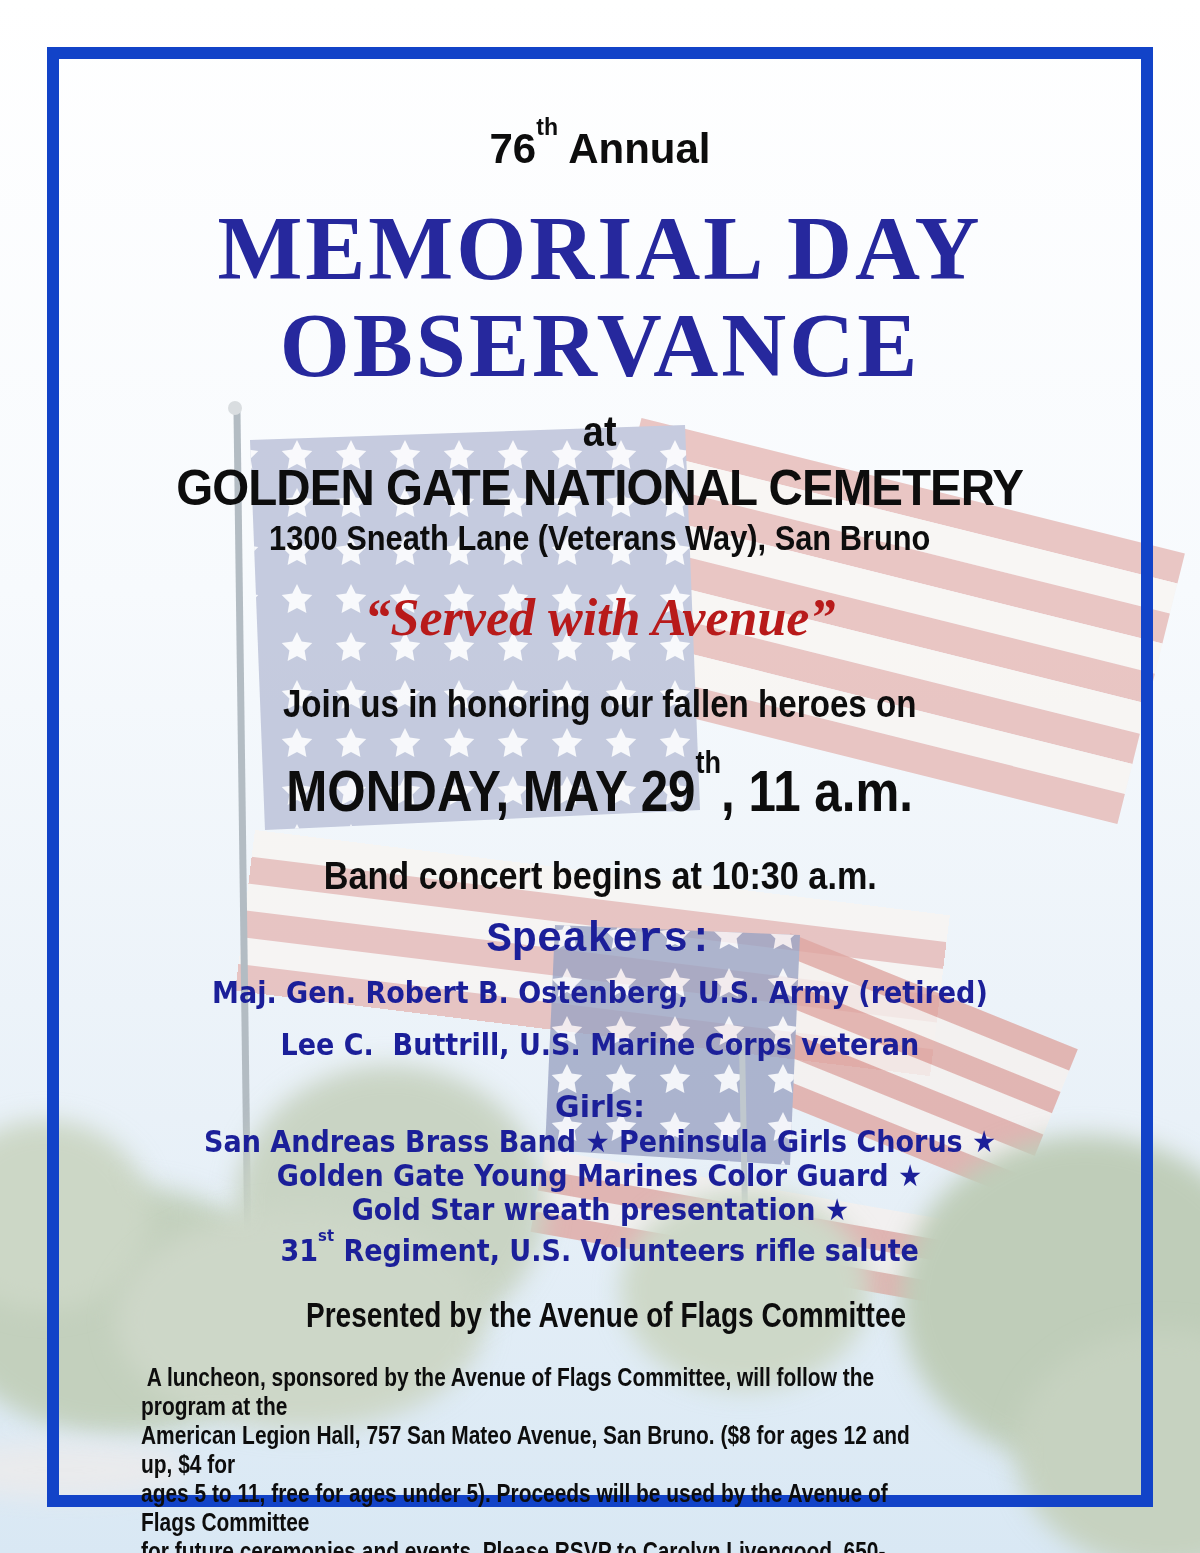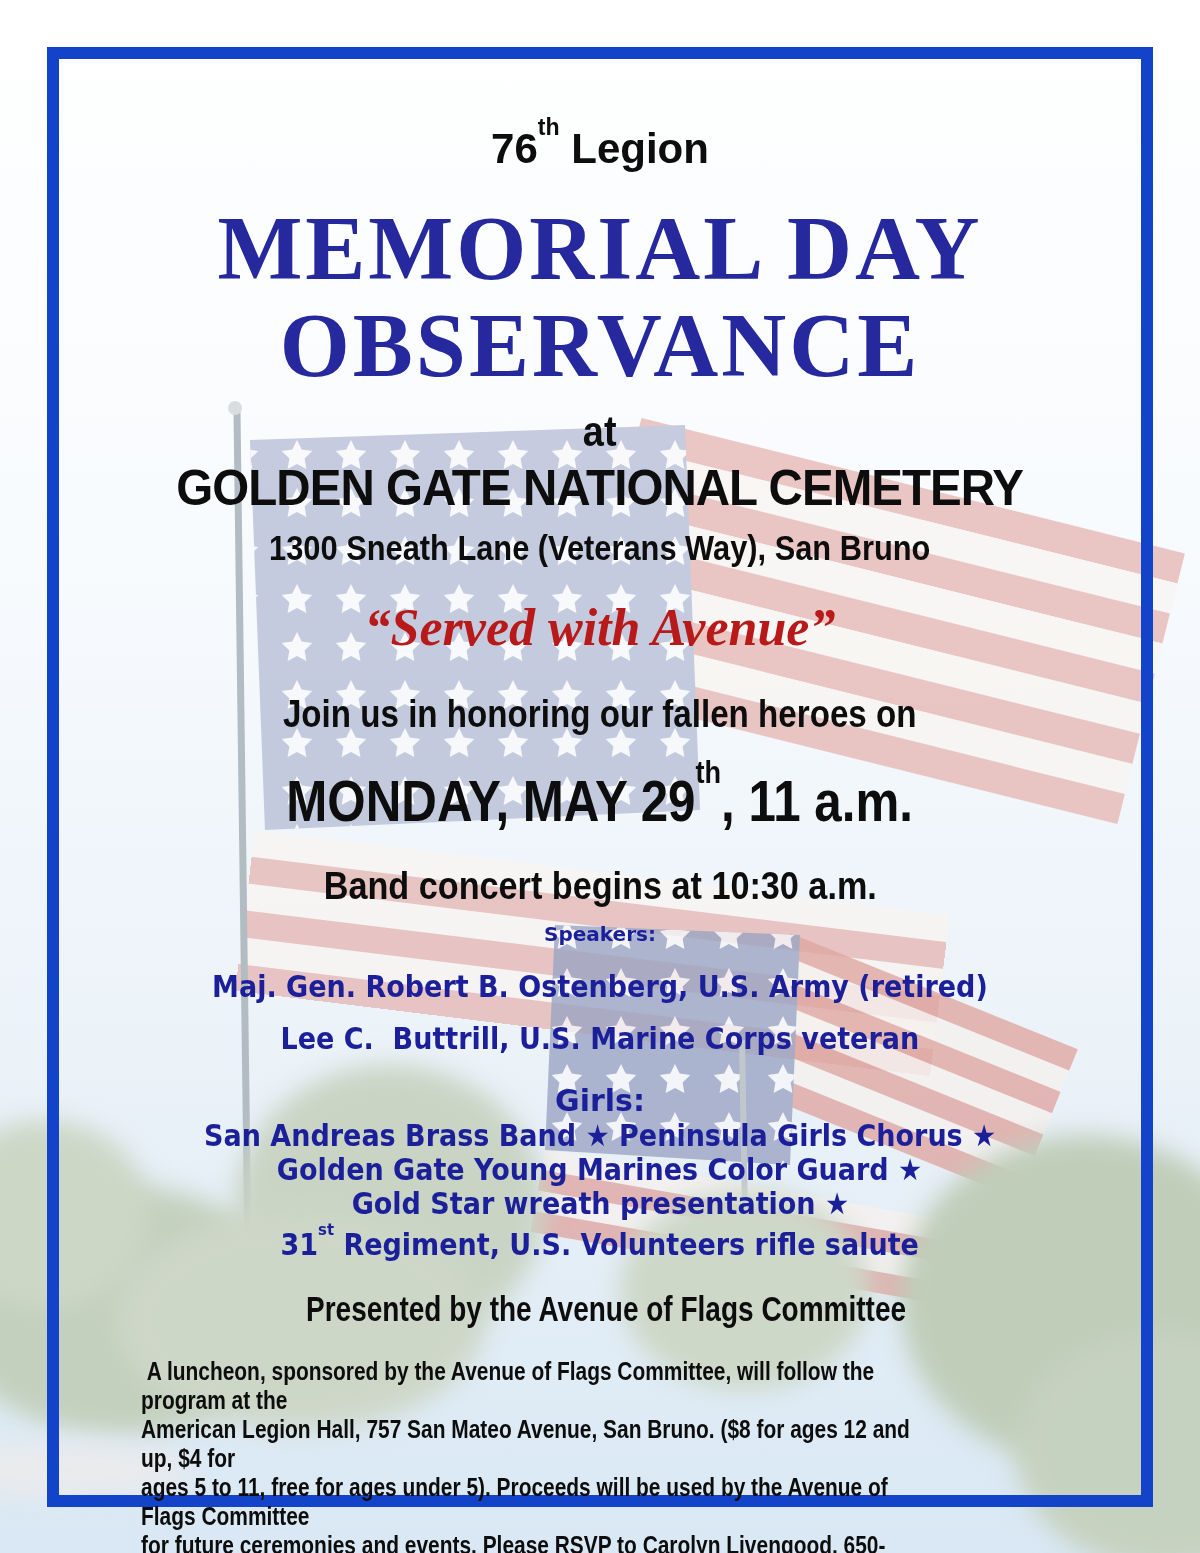--- a/index.html
+++ b/index.html
@@ -15,28 +15,28 @@
   .content{position:absolute;left:59px;top:59px;width:1082px;height:1436px;text-align:center;}
   .line{position:relative;}
   .squeeze{display:inline-block;transform:scaleX(var(--sx,1));transform-origin:center;white-space:pre;}
   sup.ord{font-size:55%;position:relative;top:-0.55em;letter-spacing:0;}
 
   .edition{margin-top:56px;font-size:42px;line-height:50px;font-weight:bold;color:var(--c-black);}
   .title{margin-top:26px;font-family:"Liberation Serif",serif;font-weight:bold;
          font-size:90px;line-height:97px;letter-spacing:3px;color:var(--c-title);}
   .at-line{margin-top:14px;font-size:42px;line-height:48px;font-weight:bold;color:var(--c-black);}
   .venue{margin-top:4px;font-size:50px;line-height:56px;font-weight:bold;letter-spacing:-1px;color:var(--c-black);}
-  .address{margin-top:12px;font-size:35px;line-height:40px;font-weight:bold;color:var(--c-black);}
+  .address{margin-top:2px;font-size:35px;line-height:40px;font-weight:bold;color:var(--c-black);}
   .motto{margin-top:30px;font-family:"Liberation Serif",serif;font-style:italic;font-weight:bold;
          font-size:52px;line-height:60px;color:var(--c-red);}
   .invitation{margin-top:34px;font-size:39px;line-height:44px;font-weight:bold;color:var(--c-black);}
   .date-line{margin-top:22px;font-size:58px;line-height:64px;font-weight:bold;color:var(--c-black);}
   .band-line{margin-top:32px;font-size:38px;line-height:42px;font-weight:bold;color:var(--c-black);}
   .blue{font-family:"DejaVu Sans",sans-serif;font-weight:bold;color:var(--c-blue);}
-  .speakers-heading{margin-top:8px;font-size:20px;line-height:38px;}
+  .speakers-heading{margin-top:24px;font-size:42px;line-height:38px;font-family:Liberation Mono, monospace;}
   .speaker-line{margin-top:16px;font-size:30px;line-height:36px;white-space:pre-wrap;}
   .also-heading{margin-top:26px;font-size:30px;line-height:36px;}
   .also-line{font-size:30px;line-height:34px;}
   .also-last{font-size:30px;line-height:36px;}
   .presented{margin-top:26px;font-size:35px;line-height:40px;font-weight:bold;color:var(--c-black);margin-left:12px;}
   .footer{margin-top:28px;text-align:left;padding-left:82px;padding-right:60px;}
   .footer-line{font-size:25.5px;line-height:29px;font-weight:bold;color:var(--c-black);}
   .footer-line .squeeze{transform-origin:left;white-space:pre-wrap;--sx:.82;}
 </style>
 </head>
@@ -121,21 +121,21 @@
       <ellipse cx="1085" cy="1300" rx="185" ry="165" fill="#bfcdb9" filter="url(#soft)"></ellipse>
       <ellipse cx="1165" cy="1450" rx="150" ry="120" fill="#c6d2c0" filter="url(#soft)"></ellipse>
       <ellipse cx="60" cy="1470" rx="130" ry="28" fill="#e9eaec" filter="url(#soft)"></ellipse>
     </g>
   </svg>
 
   <div class="border-frame"></div>
 
   <div class="content">
 
-    <div class="line edition"><span>76</span><sup class="ord">th</sup><span> Legion</span></div>
+    <div class="line edition"><span>76</span><sup class="ord">th</sup><span> Annual</span></div>
 
     <div class="line title">
       <div>MEMORIAL DAY</div>
       <div>OBSERVANCE</div>
     </div>
 
     <div class="line at-line"><span class="squeeze" style="--sx:.9">at</span></div>
 
     <div class="line venue"><span class="squeeze" style="--sx:.95">GOLDEN GATE NATIONAL CEMETERY</span></div>
 

